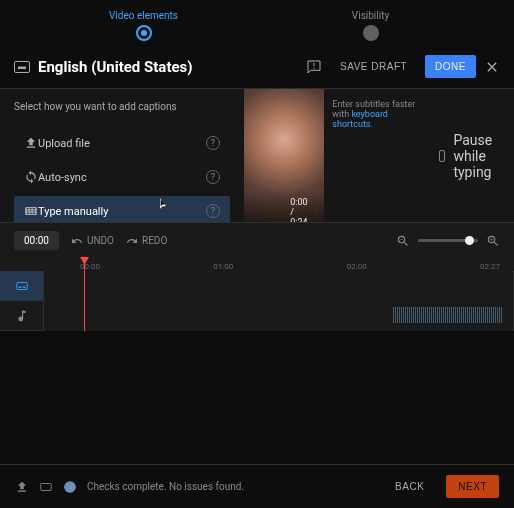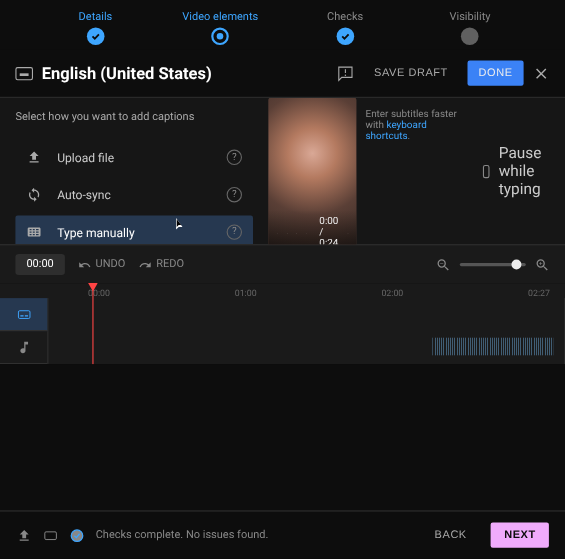--- a/index.html
+++ b/index.html
@@ -20,21 +20,21 @@
 .titlebar { display: flex; align-items: center; gap: 8px; padding: 10px 14px; border-bottom: 1px solid #303030; }
 .lang-icon { width: 16px; height: 12px; border: 1px solid #aaa; border-radius: 2px; display: flex; align-items: center; justify-content: center; font-size: 8px; }
 .title { color: #fff; font-size: 15px; flex: 1; font-weight: bold; }
 .tb-btn { background: transparent; border: none; color: #aaa; font-size: 10px; padding: 6px 10px; cursor: pointer; letter-spacing: 0.5px; }
 .tb-btn.done { background: #3b82f6; color: #eee; border-radius: 2px; }
 .close-icon { width: 16px; height: 16px; cursor: pointer; fill: #aaa; }
 
 .main { display: flex; flex: 1; overflow: hidden; background: #161616; }
 .left { width: 244px; padding: 12px 14px; display: flex; flex-direction: column; }
 .prompt { color: #aaa; font-size: 10px; margin-bottom: 16px; }
-.option { display: flex; align-items: center; gap: 14px; padding: 8px 10px; border-radius: 2px; cursor: pointer; margin-bottom: 4px; }
+.option { display: flex; align-items: center; padding: 8px 10px; border-radius: 2px; cursor: pointer; margin-bottom: 4px; }
 .option.selected { background: #263850; }
 .option.selected .opt-label { color: #fff; }
 .opt-icon { width: 14px; height: 14px; fill: #aaa; flex-shrink: 0; }
 .opt-label { flex: 1; color: #ccc; font-size: 11px; }
 .help-icon { width: 14px; height: 14px; border: 1px solid #666; border-radius: 50%; display: flex; align-items: center; justify-content: center; color: #888; font-size: 9px; }
 .cursor { position: absolute; margin-left: 132px; margin-top: -14px; }
 
 .right { flex: 1; display: flex; flex-direction: row; }
 .video { position: relative; height: 144px; background: linear-gradient(180deg, #4a3530 0%, #6b4a42 50%, #33251f 100%); display: flex; align-items: flex-end; border-radius: 2px; overflow: hidden; }
 .video-thumb { position: absolute; inset: 0; background: radial-gradient(circle at 50% 35%, #d9a896 0%, #b47a60 22%, #5a3f36 55%, #2d2420 100%); }
@@ -65,50 +65,32 @@
 .track-area { flex: 1; position: relative; border-right: 1px solid #303030; }
 .playhead { position: absolute; left: 40px; top: -12px; bottom: 0; width: 1px; background: #ff4444; }
 .playhead::before { content: ''; position: absolute; top: -2px; left: -4px; width: 9px; height: 8px; background: #ff4444; clip-path: polygon(0 0, 100% 0, 50% 100%); }
 .wave { position: absolute; right: 10px; bottom: 8px; height: 16px; width: 110px; background: repeating-linear-gradient(90deg, #5a8ab0 0 1px, transparent 1px 2px); opacity: 0.6; }
 
 .footer { display: flex; align-items: center; gap: 10px; padding: 10px 15px; background: #0d0d0d; border-top: 1px solid #303030; margin-top: auto; }
 .f-icon { width: 14px; height: 14px; fill: #888; }
 .f-check { stroke: #3ea6ff; }
 .f-text { color: #888; font-size: 10px; }
 .f-btn { background: transparent; border: none; color: #aaa; font-size: 10px; padding: 6px 12px; cursor: pointer; letter-spacing: 0.5px; }
-.f-btn.next { background: #f0abfc; color: #0d0d0d; border-radius: 2px; font-weight: 700; }
+.f-btn.next { background: #c2410c; color: #0d0d0d; border-radius: 2px; font-weight: 400; }
 </style>
 </head>
 <body>
 
 <div class="page">
 
   <div class="stepper">
-    <div class="step active">
-      <span>Details</span>
-      <span class="step-dot">
-          <svg width="10" height="10" viewBox="0 0 24 24" fill="none" stroke="#0d0d0d" stroke-width="4">
-            <polyline points="5 12 10 17 19 8"></polyline>
-          </svg>
-        </span>
-      <span class="step-line"></span>
-    </div>
     <div class="step active">
       <span>Video elements</span>
       <span class="step-dot ring"></span>
       <span class="step-line"></span>
-    </div>
-    <div class="step active">
-      <span style="color:#888">Checks</span>
-      <span class="step-dot">
-          <svg width="10" height="10" viewBox="0 0 24 24" fill="none" stroke="#0d0d0d" stroke-width="4">
-            <polyline points="5 12 10 17 19 8"></polyline>
-          </svg>
-        </span>
-      <span class="step-line gray"></span>
     </div>
     <div class="step">
       <span>Visibility</span>
       <span class="step-dot gray"></span>
     </div>
   </div>
 
   <div class="titlebar">
     <span class="lang-icon">▬</span>
     <span class="title">English (United States)</span>

